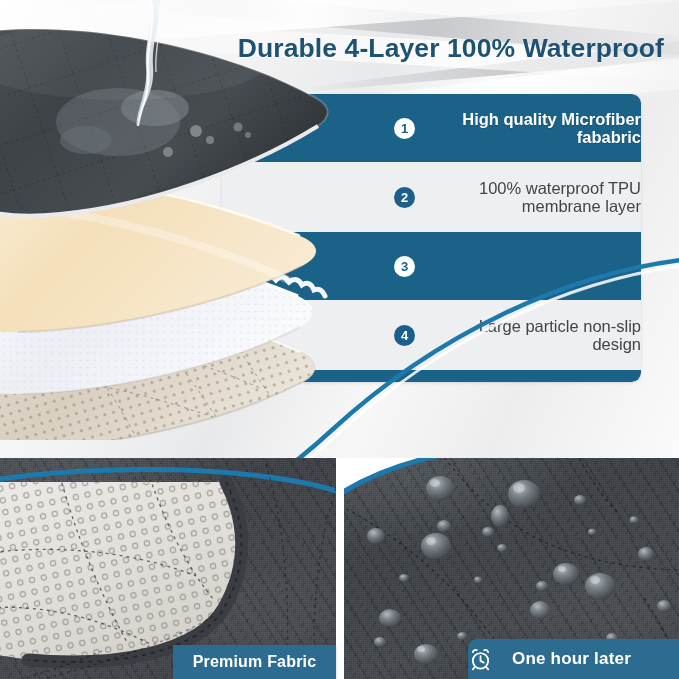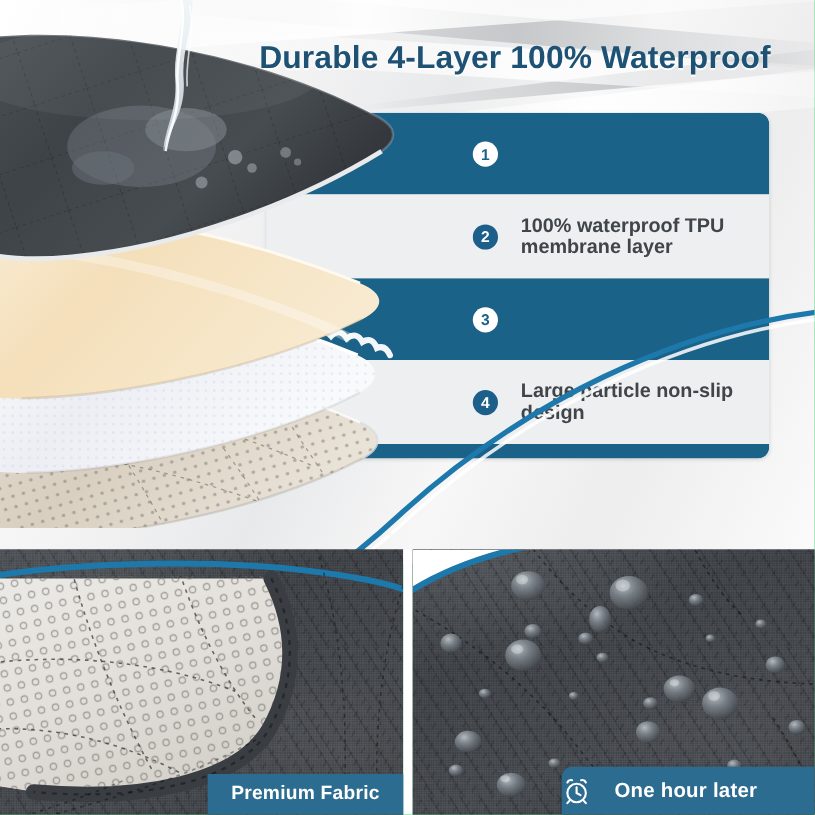--- a/index.html
+++ b/index.html
@@ -8,21 +8,22 @@
     width: 679px; height: 679px;
     font-family: "Liberation Sans", sans-serif;
     background: #ffffff;
     overflow: hidden;
   }
 
   #stage {
     position: relative;
     width: 679px; height: 679px;
     overflow: hidden;
-    background: #22c55e;
+    background: #fef9c3;
+    text-align: right;
   }
 
   
   .top-bg {
     position: absolute; left: 0; top: 0; width: 679px; height: 470px;
     background:
       linear-gradient(115deg, #ffffff 0%, #f4f4f5 28%, #e8e9ea 46%, #f7f7f8 62%, #ededee 78%, #fbfbfc 100%);
   }
   .streak {
     position: absolute;
@@ -74,21 +75,21 @@
     display: flex; align-items: center; justify-content: center;
     font-size: 13px; font-weight: bold;
     margin-right: 6px; margin-top: 1px;
     align-self: center;
   }
   .r1 .badge, .r3 .badge { background: #ffffff; color: #1b6289; }
   .r2 .badge, .r4 .badge { background: #1b5f8a; color: #ffffff; }
 
   .ptext { font-size: 16.5px; line-height: 1.11; }
   .r1 .ptext, .r3 .ptext { color: #ffffff; font-weight: bold; text-shadow: 0 1px 1px rgba(0,0,0,0.18); }
-  .r2 .ptext, .r4 .ptext { color: #40454a; font-weight: bold; margin-left: 13px; }
+  .r2 .ptext, .r4 .ptext { color: #40454a; font-weight: normal; margin-left: 13px; }
 
   
   .layers { position: absolute; left: 0; top: 0; width: 400px; height: 440px; }
 
   
   .arc-wrap { position: absolute; left: 0; top: 200px; width: 679px; height: 300px; overflow: hidden; pointer-events: none; }
 
   
   .bottom { position: absolute; left: 0; top: 458px; width: 555px; height: 221px; }
 
@@ -167,20 +168,21 @@
     <div class="streak s2"></div>
     <div class="streak s3"></div>
   </div>
 
   <div class="title">Durable 4-Layer 100% Waterproof</div>
 
   <div class="panel">
 
     <div class="prow r1">
       <div class="badge">1</div>
+      <div class="ptext">High quality Microfiber fababric</div>
     </div>
 
     <div class="prow r2">
       <div class="badge">2</div>
       <div class="ptext">100% waterproof TPU membrane layer</div>
     </div>
 
     <div class="prow r3">
       <div class="badge">3</div>
     </div>

